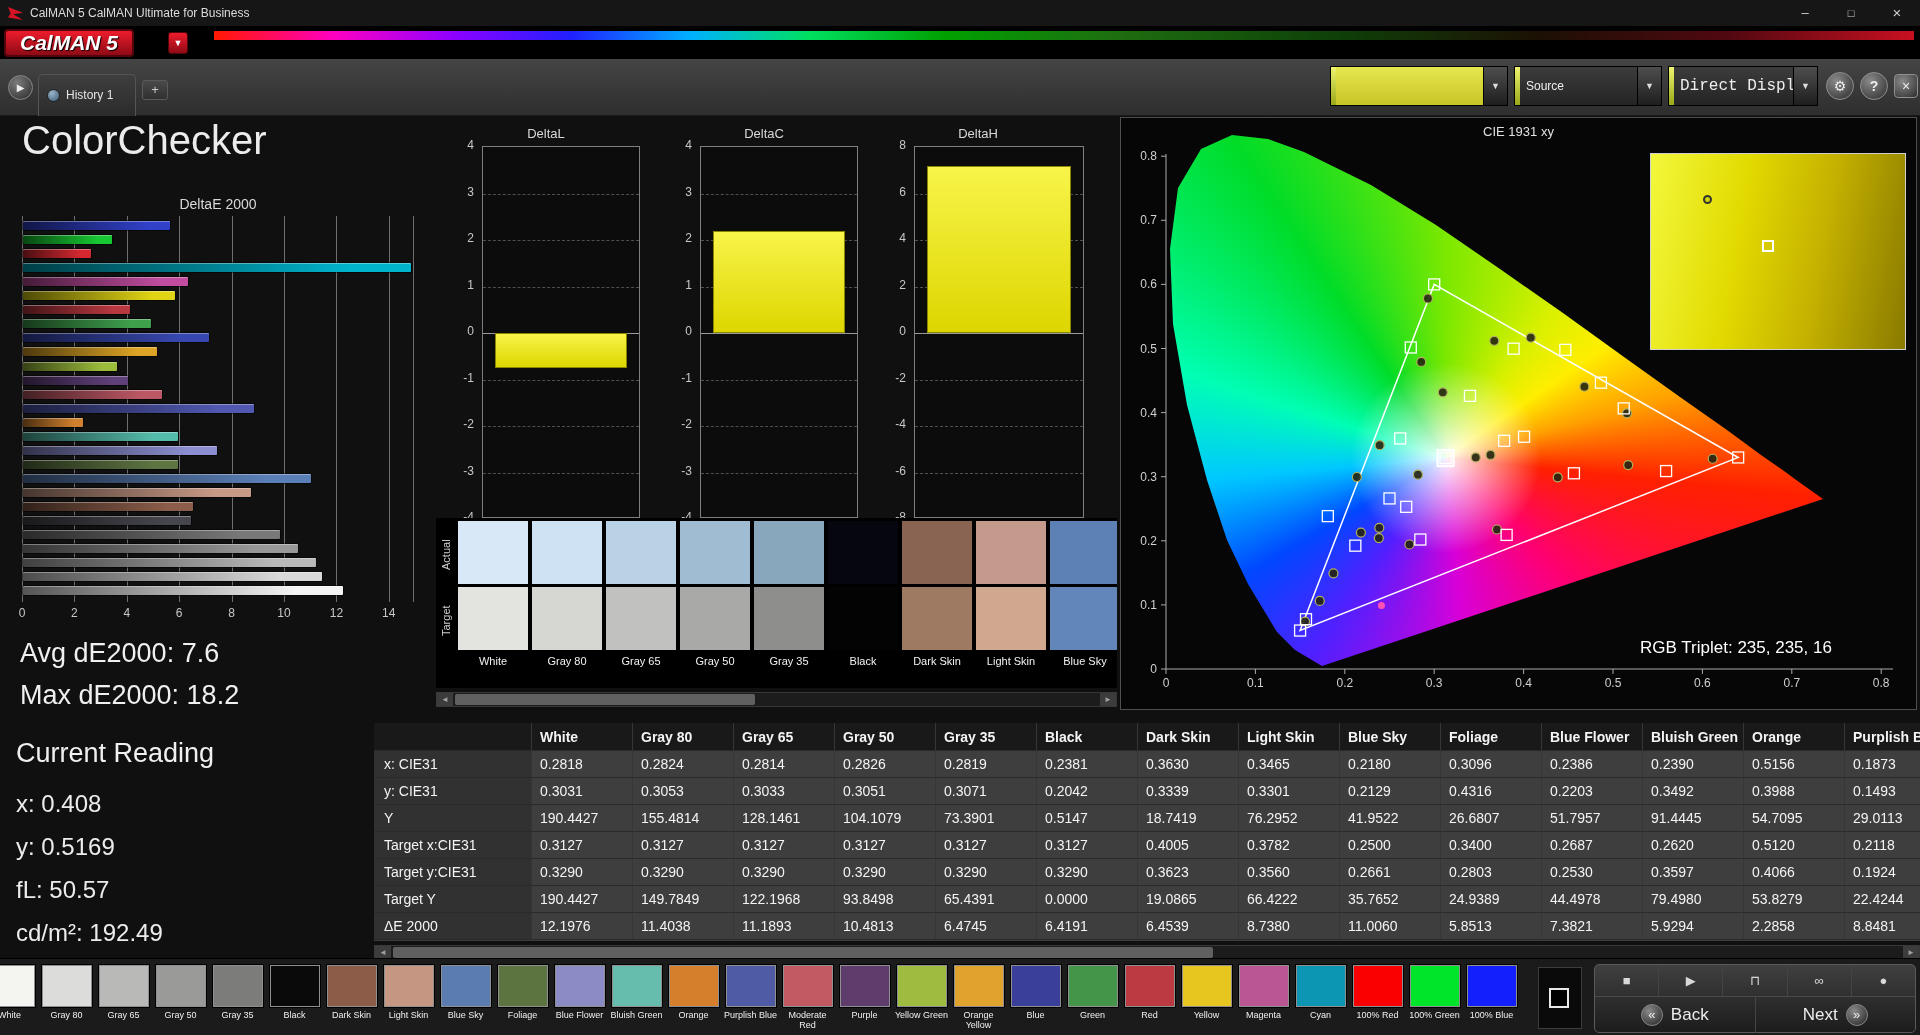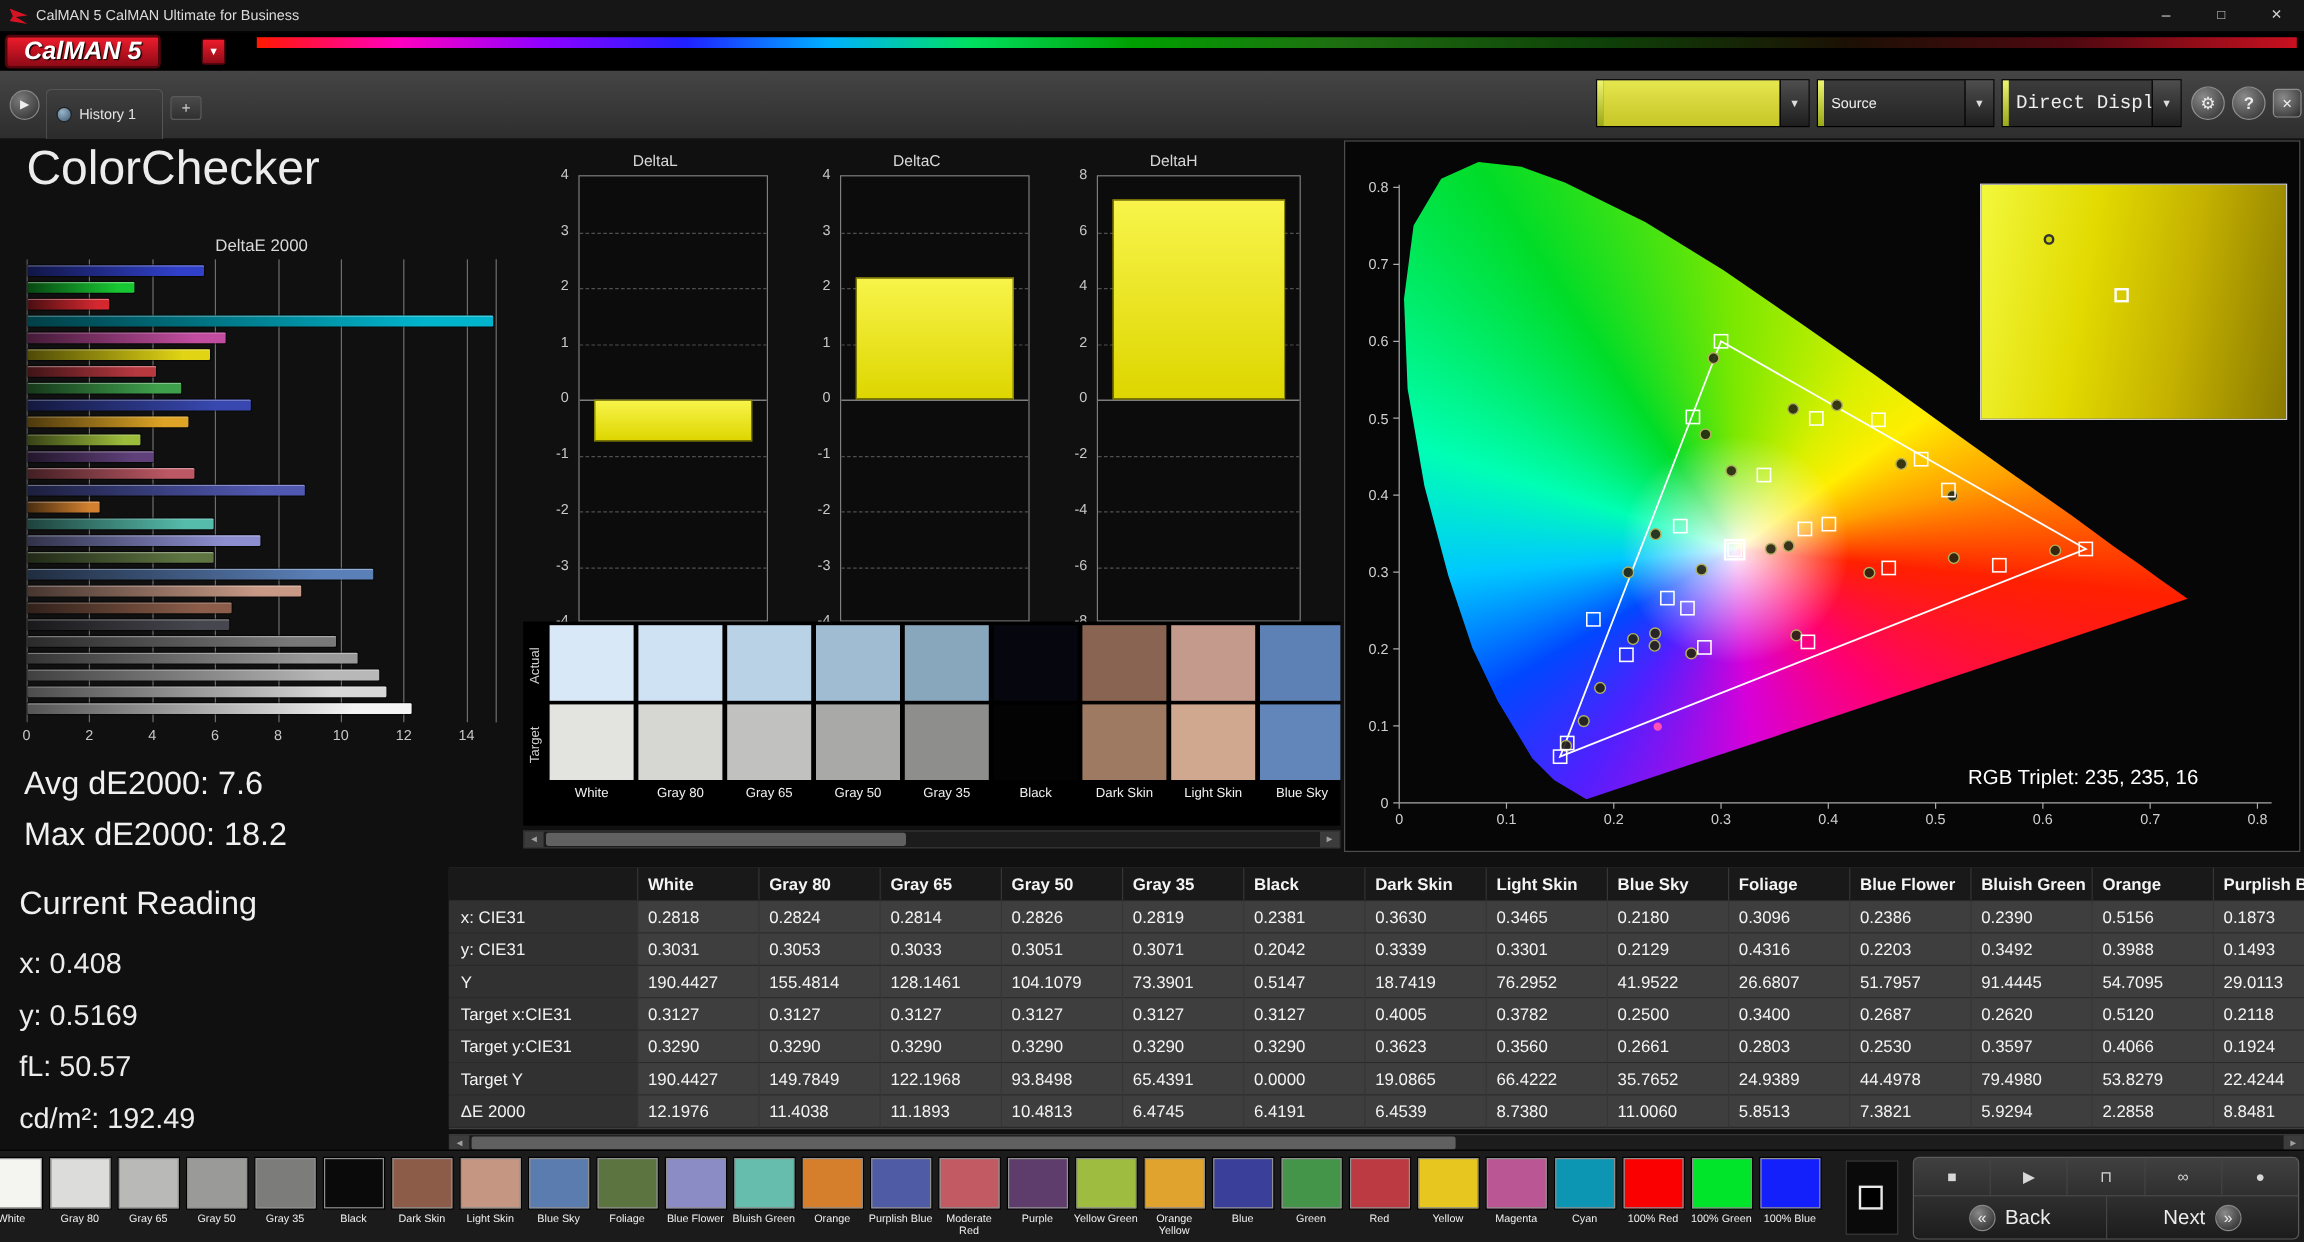--- a/index.html
+++ b/index.html
@@ -343,20 +343,21 @@
       <div class="sw-label">Blue Sky</div>
     </div>
   </div>
 <div class="scrollbar" id="swatch-scroll">
   <div class="sb-arrow left">◄</div>
   <div class="sb-thumb"></div>
   <div class="sb-arrow right">►</div>
 </div>
 
 <div id="cie-panel">
+  <div id="cie-title">CIE 1931 xy</div>
   <div class="horseshoe"></div>
   <svg id="cie-svg" width="797" height="593">
       <line x1="45" y1="36" x2="45" y2="551" stroke="#aaaaaa" stroke-width="1"></line>
       <line x1="45" y1="551" x2="772" y2="551" stroke="#aaaaaa" stroke-width="1"></line>
       <line x1="45" y1="551" x2="45" y2="556" stroke="#aaaaaa" stroke-width="1"></line>
       <line x1="134.4" y1="551" x2="134.4" y2="556" stroke="#aaaaaa" stroke-width="1"></line>
       <line x1="223.8" y1="551" x2="223.8" y2="556" stroke="#aaaaaa" stroke-width="1"></line>
       <line x1="313.2" y1="551" x2="313.2" y2="556" stroke="#aaaaaa" stroke-width="1"></line>
       <line x1="402.6" y1="551" x2="402.6" y2="556" stroke="#aaaaaa" stroke-width="1"></line>
       <line x1="492" y1="551" x2="492" y2="556" stroke="#aaaaaa" stroke-width="1"></line>

